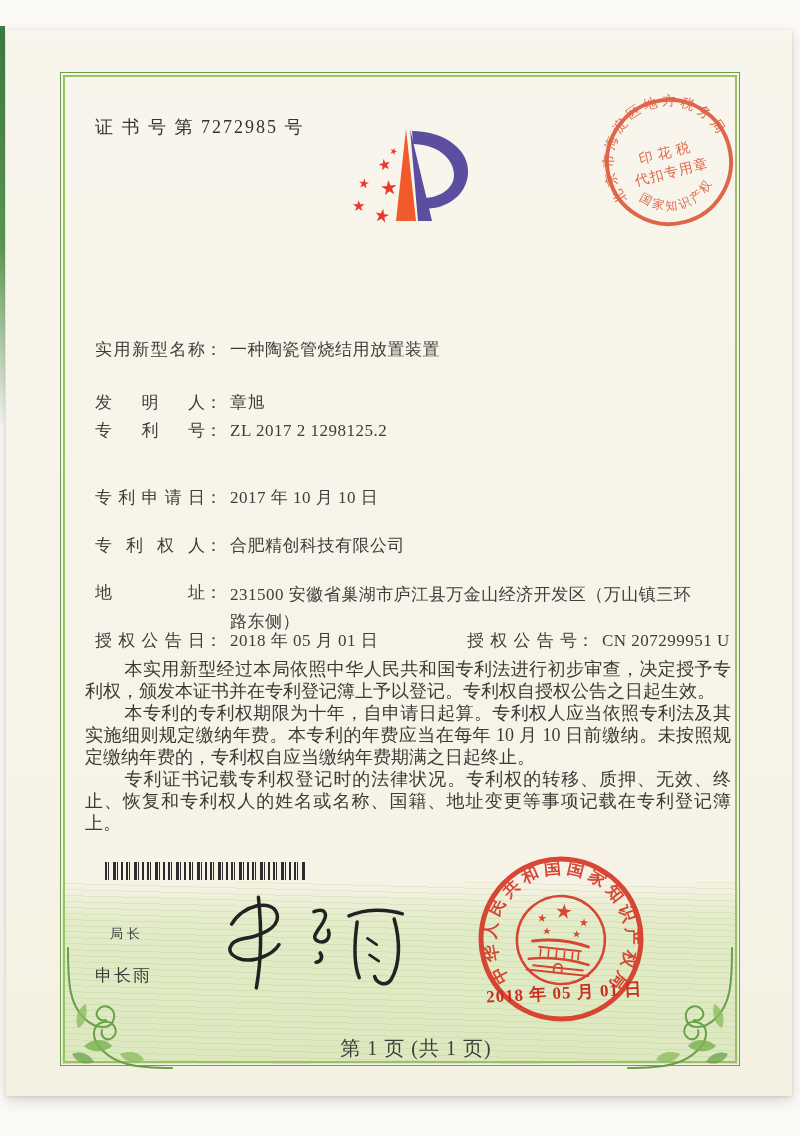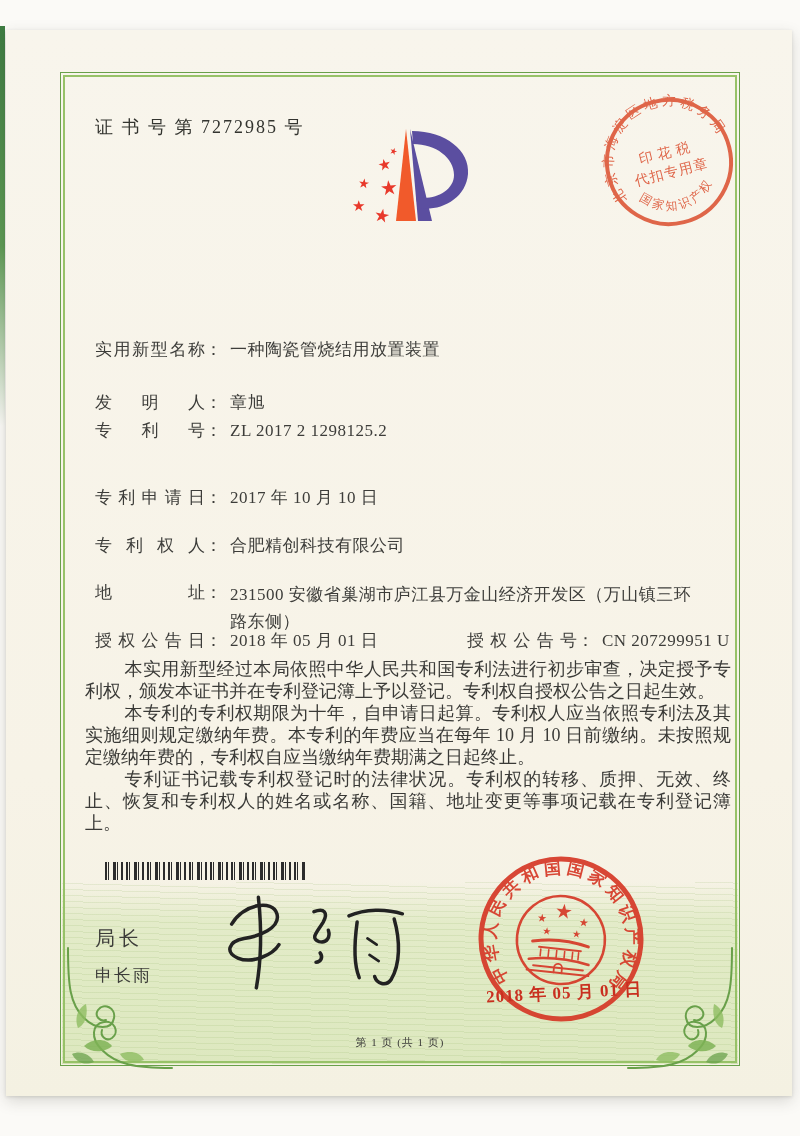--- a/index.html
+++ b/index.html
@@ -56,31 +56,31 @@
   .paras p{margin:0;text-indent:2.2em;}
   .barcode{
     position:absolute;left:44px;top:789px;width:200px;height:18px;
     background:repeating-linear-gradient(90deg,
       #2c2c2c 0 2px, transparent 2px 3px,
       #2c2c2c 3px 4px, transparent 4px 8px,
       #2c2c2c 8px 11px, transparent 11px 12px,
       #2c2c2c 12px 13px, transparent 13px 16px,
       #2c2c2c 16px 18px, transparent 18px 21px);
   }
-  .director-title{position:absolute;left:34px;top:852px;font-size:20px;color:#3d3d3a;letter-spacing:4px;}
+  .director-title{position:absolute;left:49px;top:852px;font-size:13px;color:#3d3d3a;letter-spacing:4px;}
   .director-name{position:absolute;left:34px;top:891px;font-size:17px;color:#3d3d3a;letter-spacing:2px;}
   .signature{position:absolute;left:150px;top:812px;width:210px;height:108px;}
   .seal{position:absolute;left:413px;top:779px;width:174px;height:174px;transform:rotate(6deg);opacity:.93;}
   .seal-date{
     position:absolute;left:425px;top:908px;width:170px;font-size:17px;font-weight:bold;
     color:#c92f1f;letter-spacing:1px;white-space:nowrap;transform:rotate(-3deg);
   }
   .footer{
-    position:absolute;left:0;top:962px;width:100%;text-align:center;
-    font-size:11px;color:#3d3d3a;letter-spacing:1px;
+    position:absolute;left:16px;top:962px;width:100%;text-align:center;
+    font-size:20px;color:#3d3d3a;letter-spacing:1px;
   }
   .stamp text, .seal text{font-family:"Liberation Serif","DejaVu Serif",serif;}
 </style>
 </head>
 <body>
 
 <div class="page">
   <div class="spine"></div>
 
   <div class="paper">

